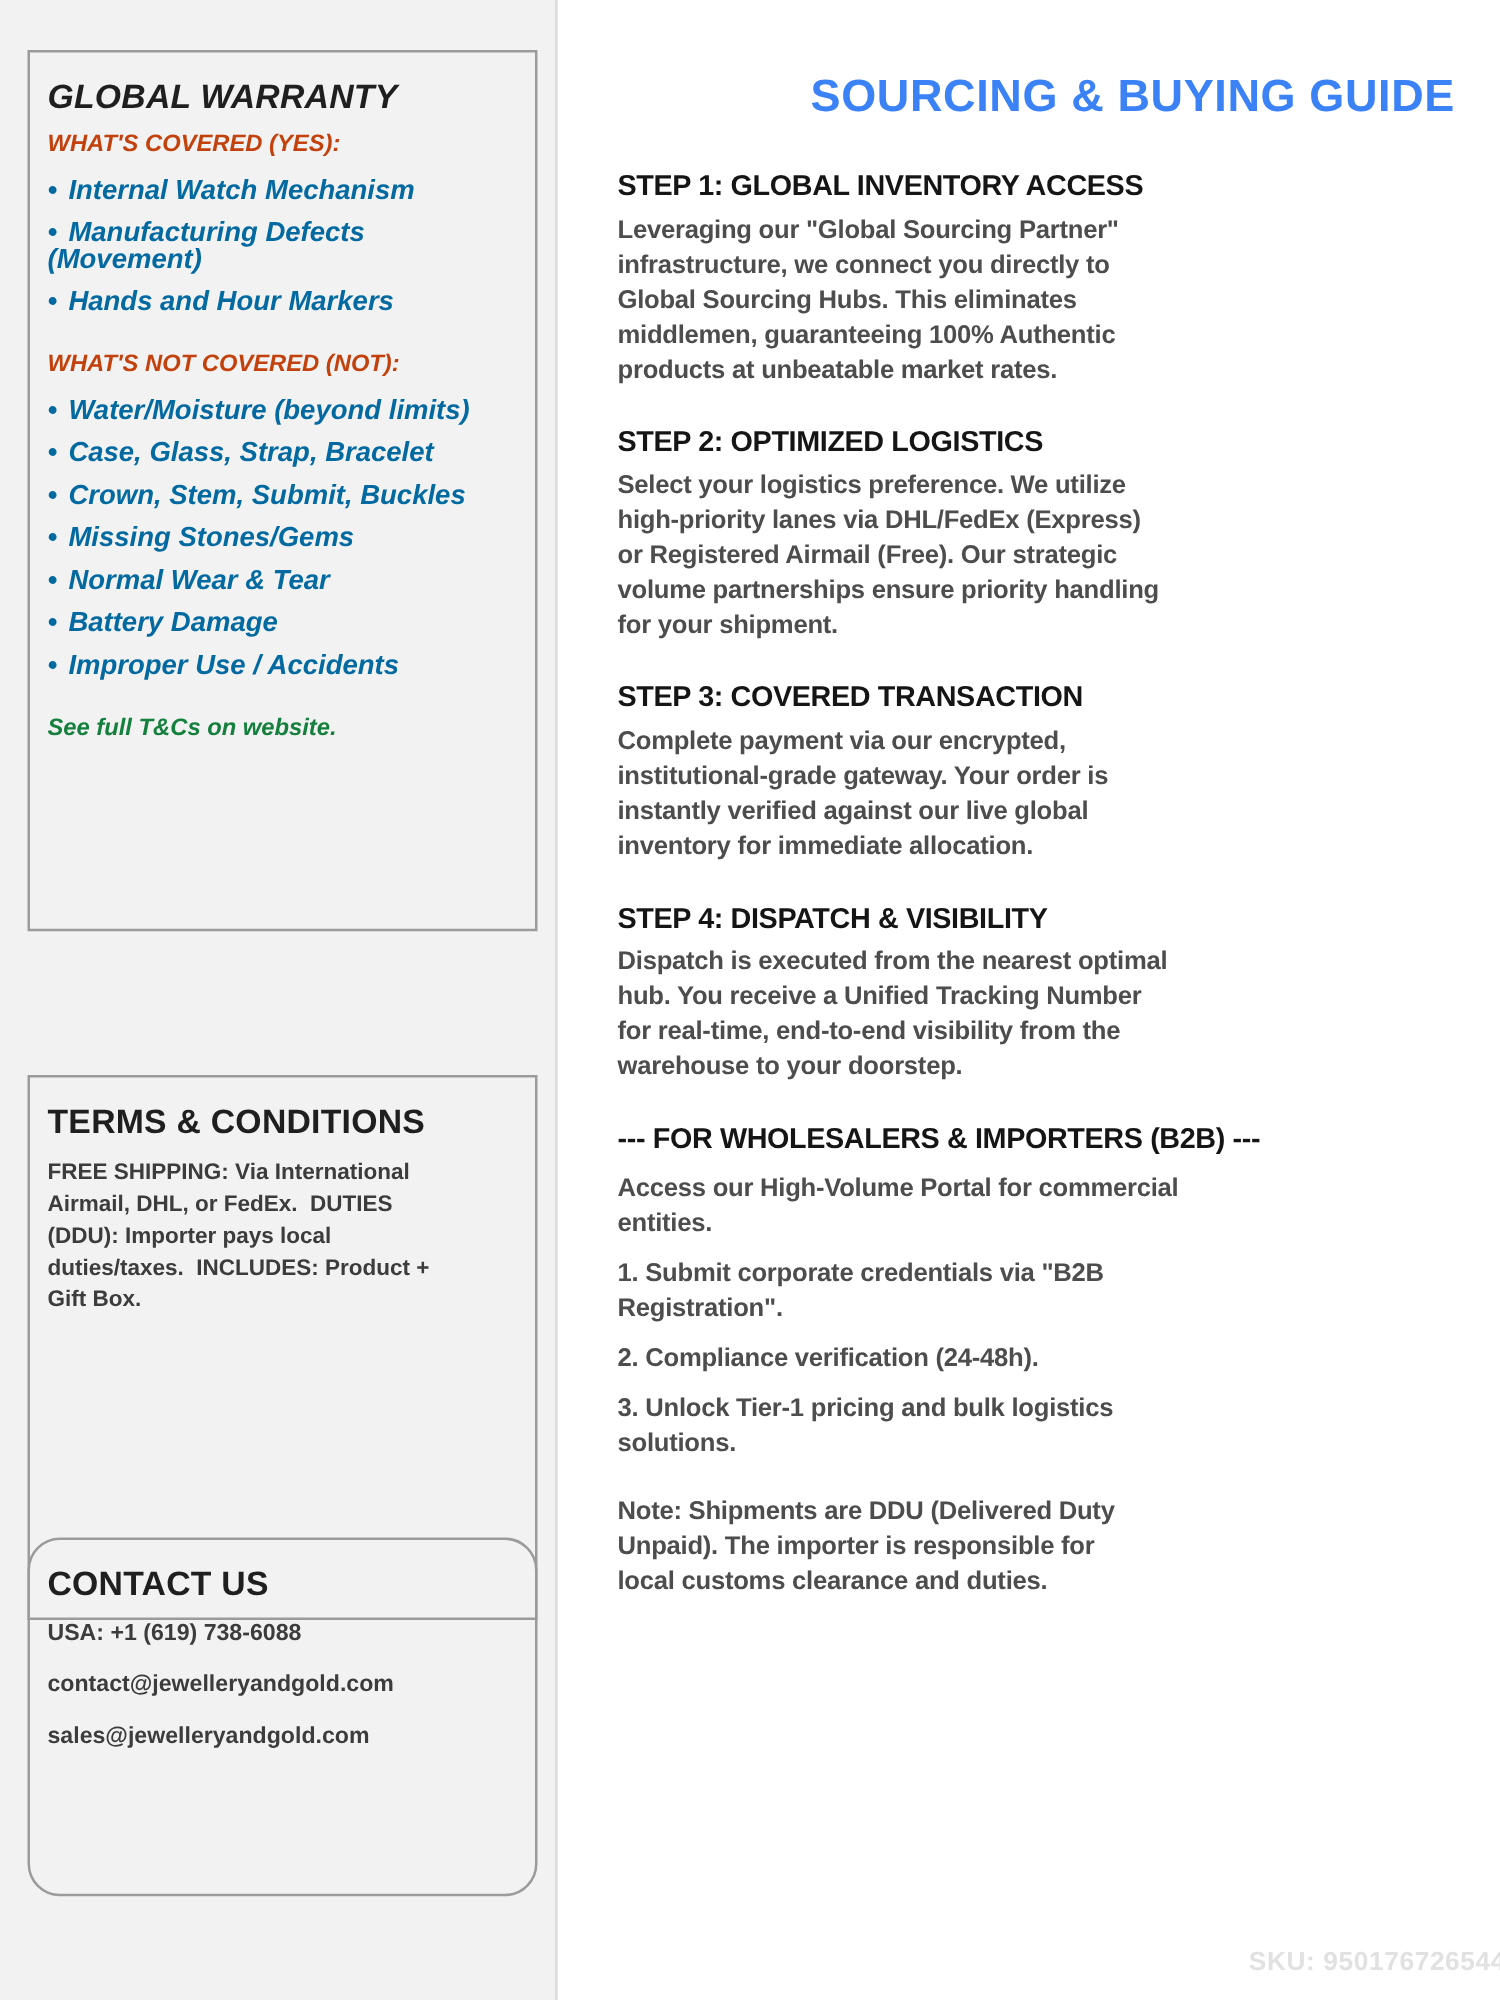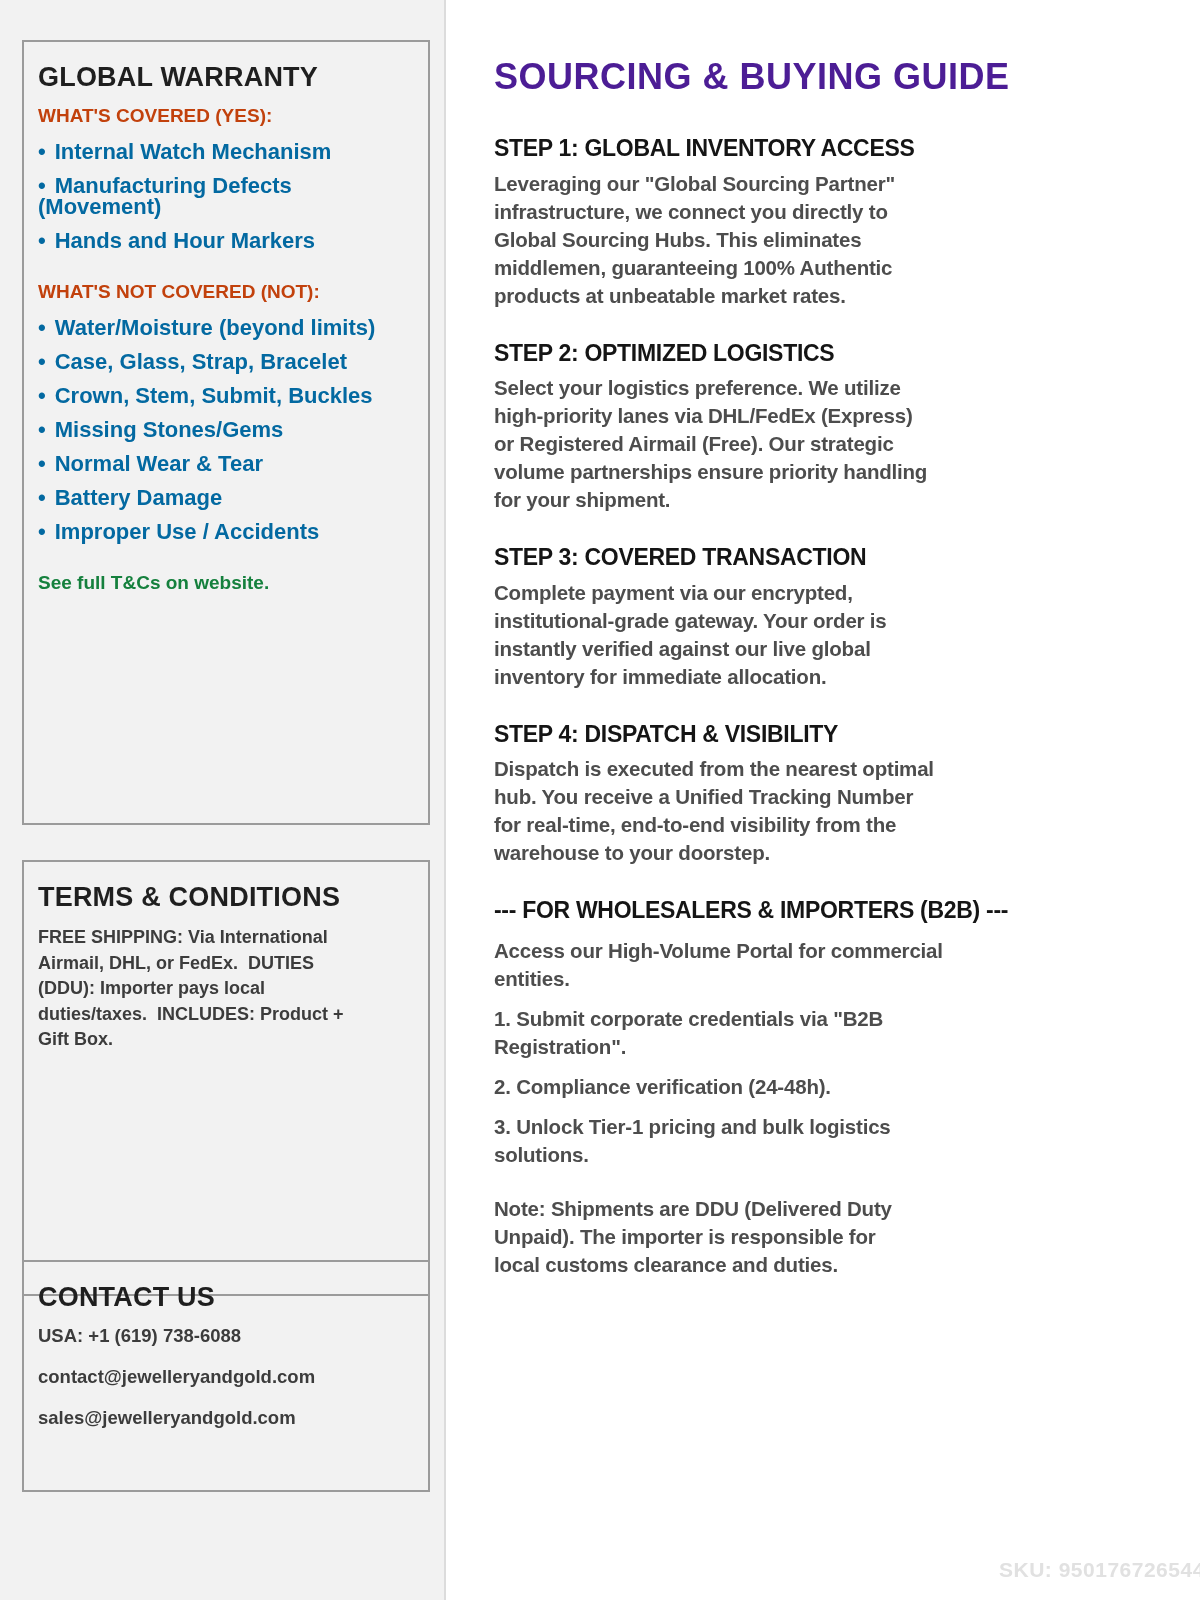--- a/index.html
+++ b/index.html
@@ -26,23 +26,23 @@
     box-sizing: border-box;
   }
   .box {
     position: absolute;
     left: 22px;
     width: 408px;
     border: 2px solid #9b9b9b;
     box-sizing: border-box;
     padding: 12px 14px;
   }
-  .box-warranty { top: 40px;  height: 785px; }
+  .box-warranty { top: 40px;  height: 705px; font-style: italic; }
   .box-terms    { top: 860px; height: 436px; }
-  .box-contact  { top: 1260px; height: 232px; }
+  .box-contact  { top: 1230px; height: 287px; border-radius: 26px; }
 
   .box h2 {
     margin: 8px 0 12px;
     font-size: 27px;
     font-weight: 700;
     letter-spacing: 0.2px;
     color: #1f1f1f;
   }
   .box h3 {
     margin: 0 0 14px;
@@ -92,25 +92,25 @@
   
   .main {
     position: absolute;
     left: 448px; top: 0;
     width: 752px;
     box-sizing: border-box;
     padding: 0 36px 0 46px;
   }
   .main-title {
     margin: 56px 0 0;
-    text-align: left;
+    text-align: right;
     font-size: 36px;
     font-weight: 700;
     letter-spacing: 0.5px;
-    color: #4c1d95;
+    color: #3b82f6;
   }
   .step-heading {
     margin: 30px 0 0;
     font-size: 23px;
     font-weight: 700;
     letter-spacing: -0.3px;
     color: #151515;
     line-height: 1.2;
   }
   .step-heading.first { margin-top: 37px; }

